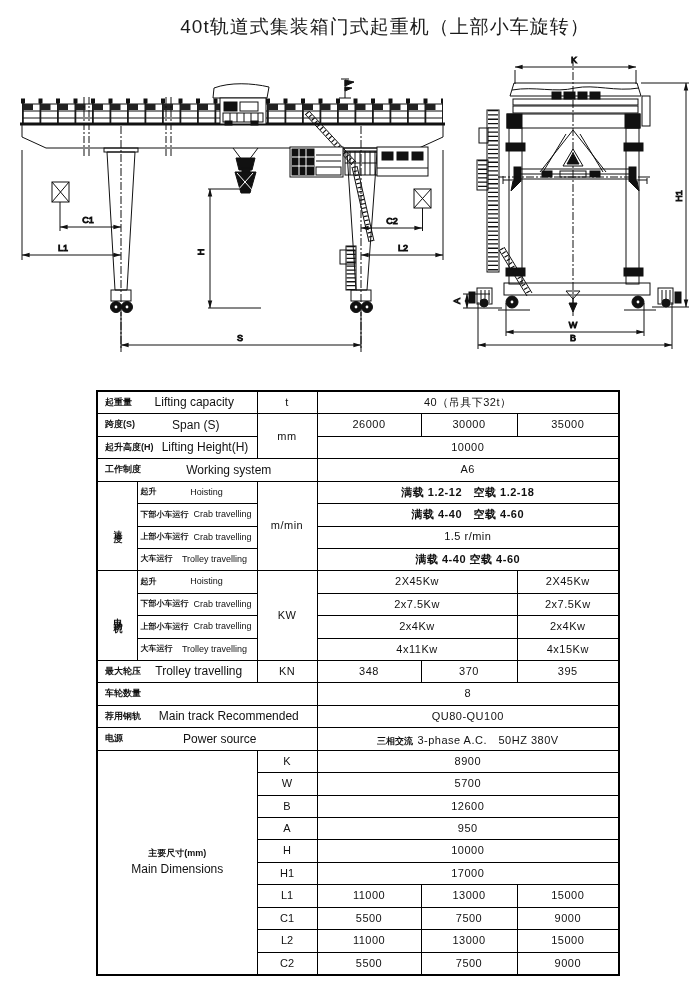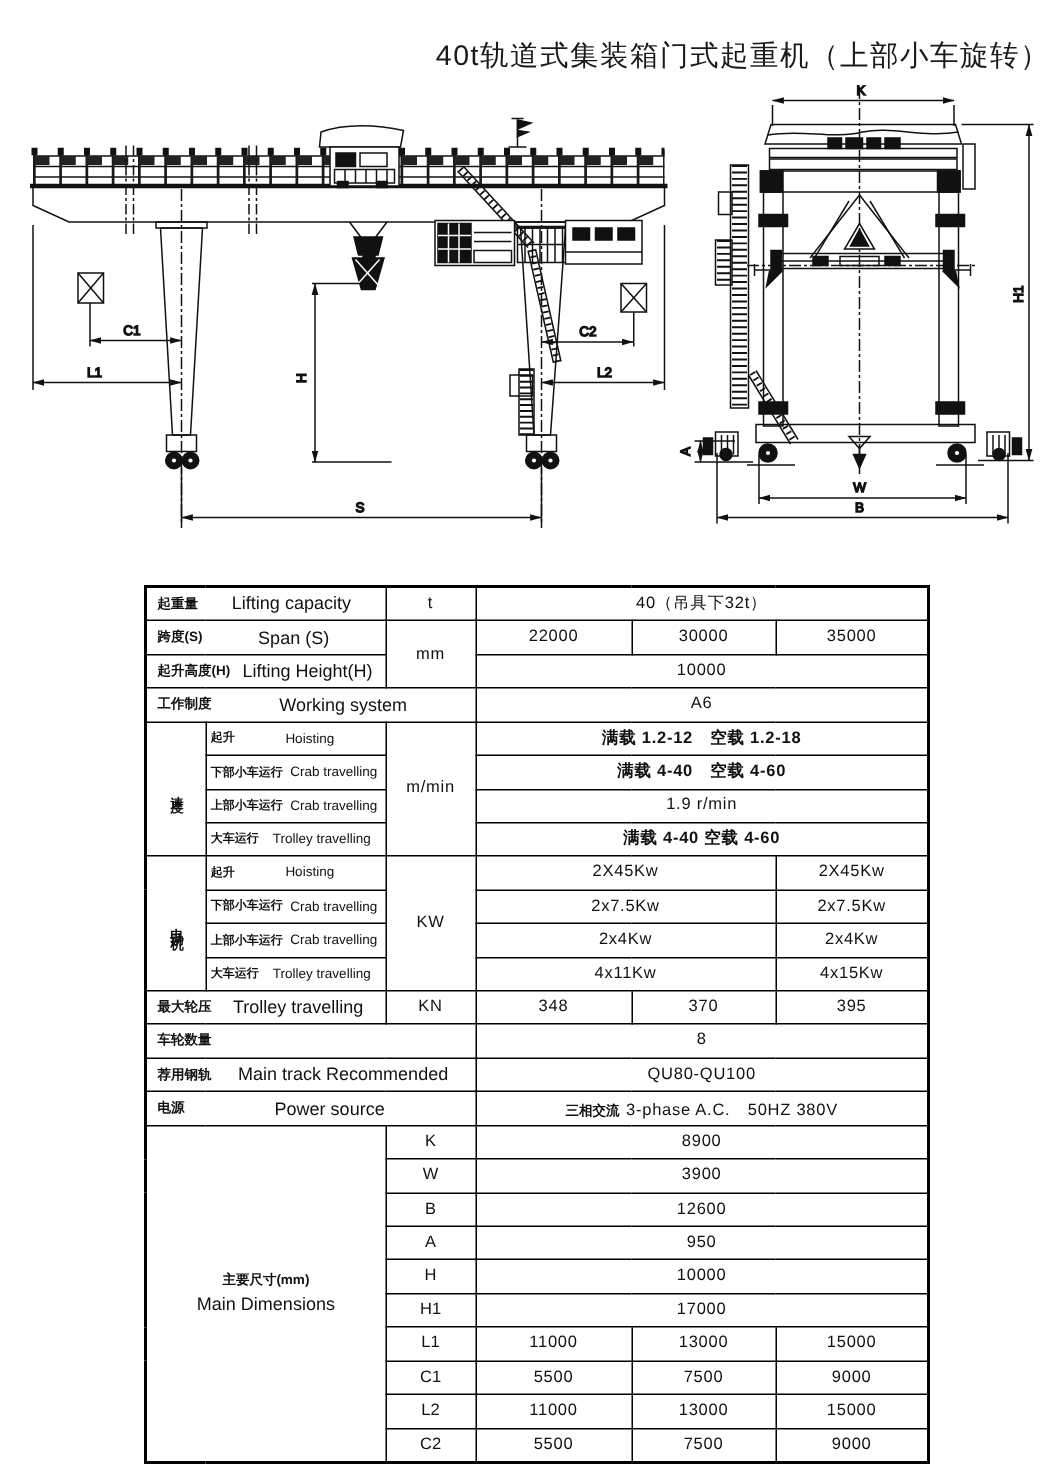--- a/index.html
+++ b/index.html
@@ -1,18 +1,18 @@
 <!DOCTYPE html>
 <html><head>
 <meta charset="utf-8">
 <style>
   html,body{margin:0;padding:0;}
   body{width:700px;height:985px;background:#fff;position:relative;
        font-family:"Liberation Sans",sans-serif;color:#111;overflow:hidden;}
-  #title{position:absolute;top:24px;left:70px;width:630px;text-align:right;
+  #title{position:absolute;top:14px;left:70px;width:630px;text-align:center;
          font-size:19px;letter-spacing:1px;color:#1a1a1a;}
   #drawing{position:absolute;top:0;left:0;}
   svg text{font-family:"Liberation Sans",sans-serif;font-size:9px;fill:#111;}
   #spec{position:absolute;left:96px;top:390px;border-collapse:collapse;
         border:2px solid #000;width:524px;height:586px;table-layout:fixed;}
   #spec td{border:1px solid #000;padding:0;height:21px;text-align:center;
            vertical-align:middle;overflow:hidden;line-height:1.05;}
   .zh{font-weight:bold;font-size:9px;white-space:nowrap;}
   .en{font-size:12px;white-space:nowrap;}
   .lbl{display:flex;align-items:center;}
@@ -320,21 +320,21 @@
     <td colspan="3" class="val">40（吊具下32t）</td>
   </tr>
   <tr>
     <td colspan="2">
           <div class="lbl">
             <span class="zh">跨度(S)</span>
             <span class="en">Span (S)</span>
           </div>
         </td>
     <td rowspan="2" class="val">mm</td>
-    <td class="val">22000</td>
+    <td class="val">26000</td>
     <td class="val">30000</td>
     <td class="val">35000</td>
   </tr>
   <tr>
     <td colspan="2">
           <div class="lbl">
             <span class="zh">起升高度(H)</span>
             <span class="en">Lifting Height(H)</span>
           </div>
         </td>
@@ -372,21 +372,21 @@
         </td>
     <td colspan="3" class="val zh">满载 4-40　空载 4-60</td>
   </tr>
   <tr>
     <td>
           <div class="lbl sub">
             <span class="zh">上部小车运行</span>
             <span class="en">Crab travelling</span>
           </div>
         </td>
-    <td colspan="3" class="val">1.9 r/min</td>
+    <td colspan="3" class="val">1.5 r/min</td>
   </tr>
   <tr>
     <td>
           <div class="lbl sub">
             <span class="zh">大车运行</span>
             <span class="en">Trolley travelling</span>
           </div>
         </td>
     <td colspan="3" class="val zh">满载 4-40 空载 4-60</td>
   </tr>
@@ -478,21 +478,21 @@
   <tr>
     <td colspan="2" rowspan="10" class="dimlbl">
       <div class="zh">主要尺寸(mm)</div>
       <div class="en">Main Dimensions</div>
     </td>
     <td class="dimkey">K</td>
     <td colspan="3" class="val">8900</td>
   </tr>
   <tr>
     <td class="dimkey">W</td>
-    <td colspan="3" class="val">3900</td>
+    <td colspan="3" class="val">5700</td>
   </tr>
   <tr>
     <td class="dimkey">B</td>
     <td colspan="3" class="val">12600</td>
   </tr>
   <tr>
     <td class="dimkey">A</td>
     <td colspan="3" class="val">950</td>
   </tr>
   <tr>

